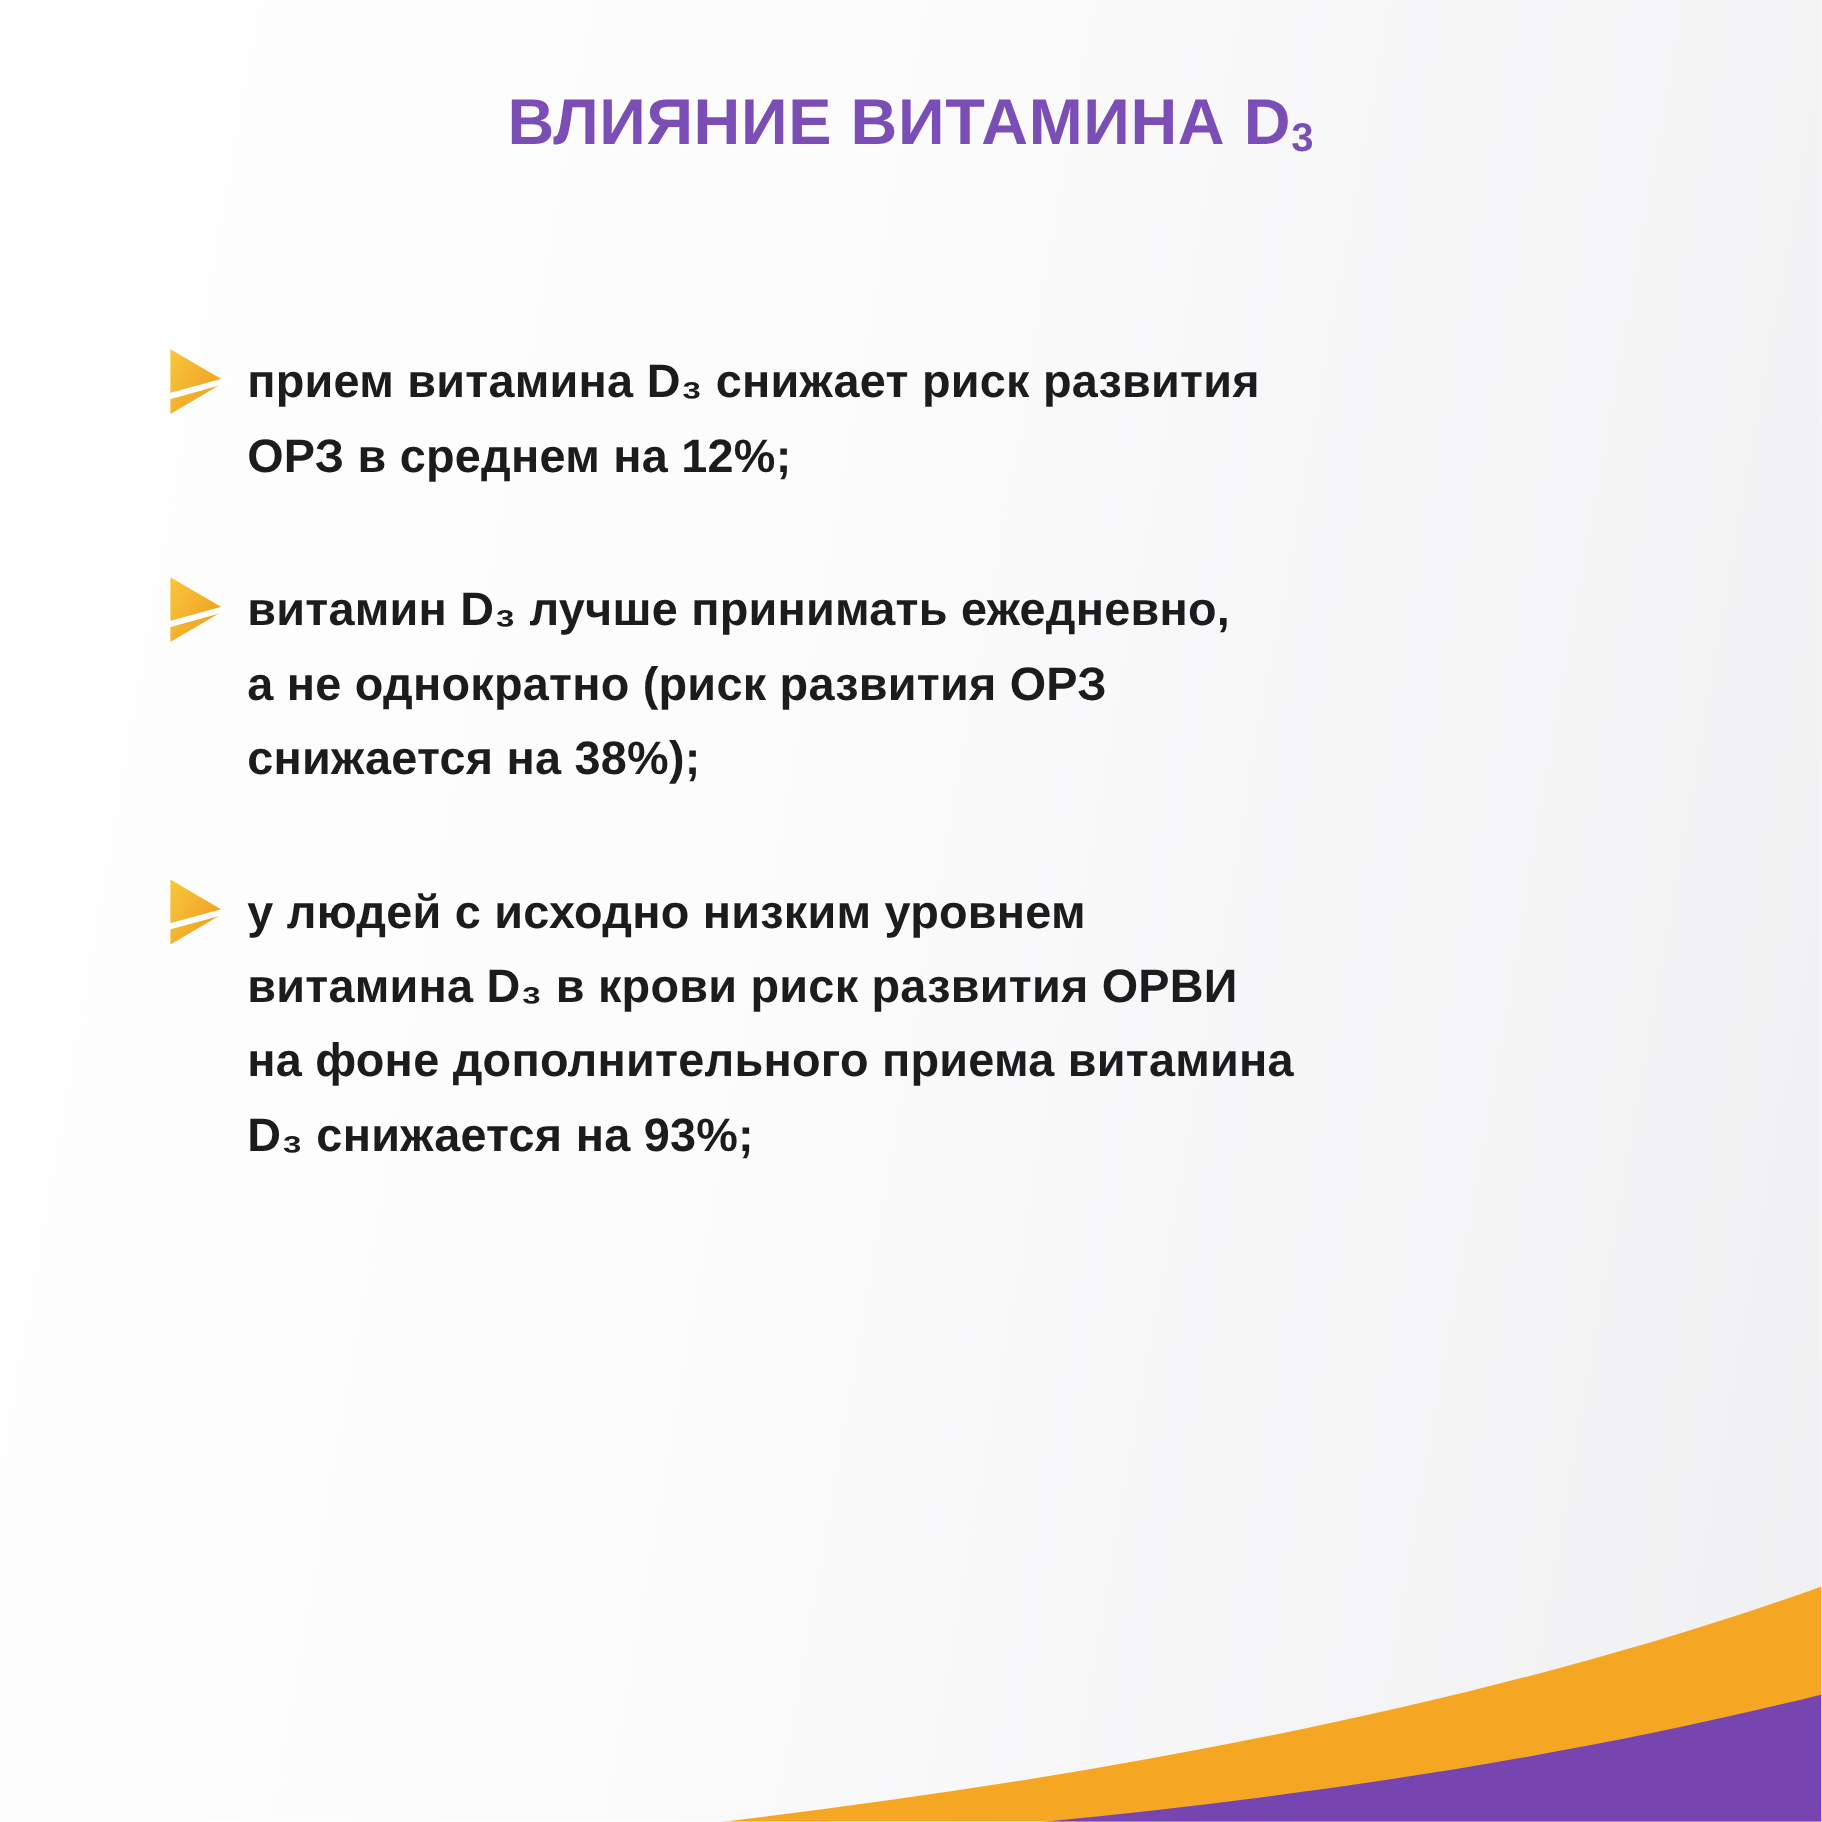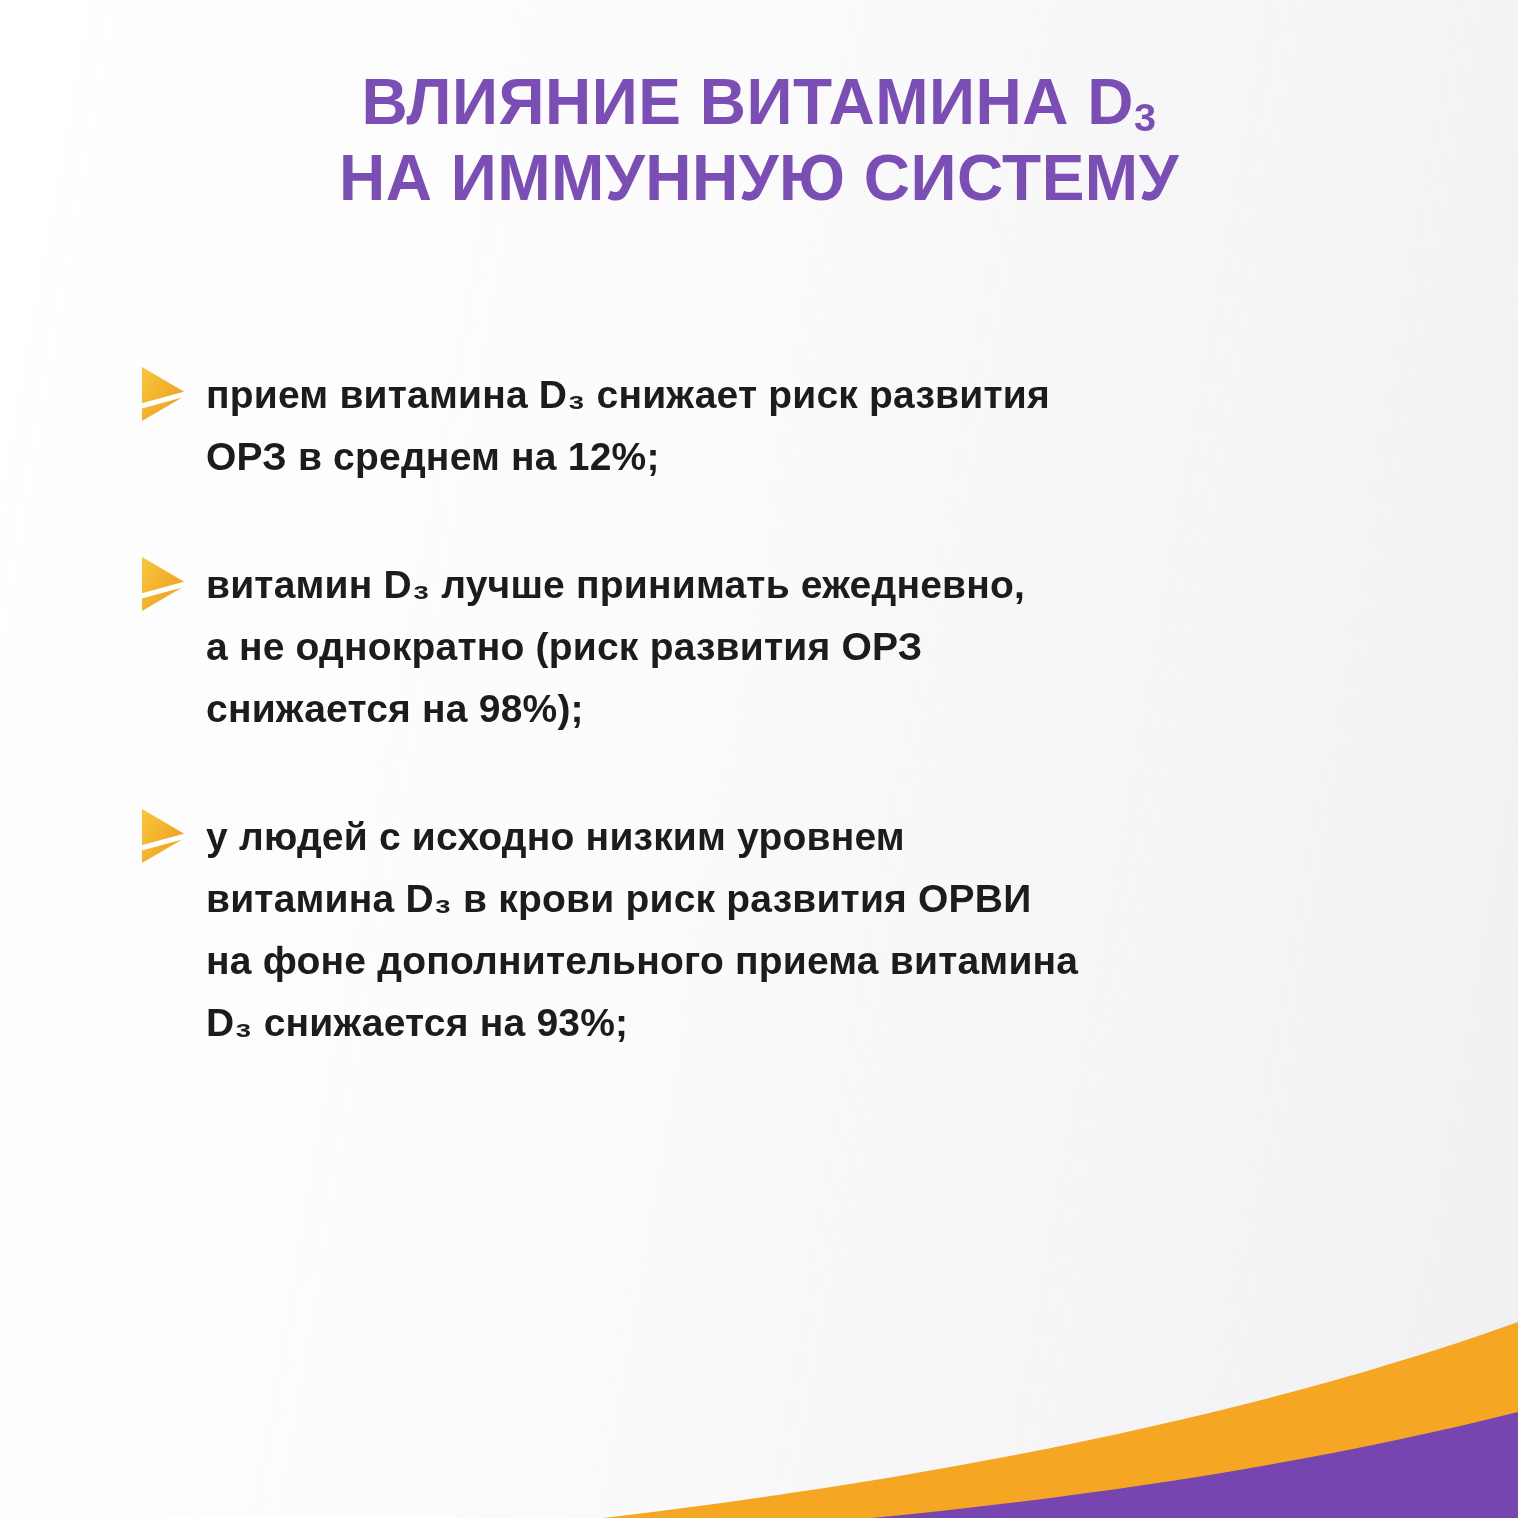--- a/index.html
+++ b/index.html
@@ -17,21 +17,21 @@
   .page {
     position: relative;
     width: 100%;
     height: 100%;
   }
   .title {
     margin-top: 64px;
     text-align: center;
     color: #7B4EB6;
     font-weight: 800;
-    font-size: 64px;
+    font-size: 54px;
     line-height: 76px;
     letter-spacing: 0.5px;
   }
   .title sub {
     font-size: 0.62em;
     vertical-align: baseline;
     position: relative;
     top: 0.18em;
     line-height: 0;
   }
@@ -69,21 +69,20 @@
     display: block;
   }
 </style>
 </head>
 <body>
 
 <div class="page">
 
   <div class="title">
     <div><span>ВЛИЯНИЕ ВИТАМИНА D</span><sub>3</sub></div>
-    <div>НА ИММУННУЮ СИСТЕМУ</div>
   </div>
 
   <div class="bullets">
 
     <div class="bullet">
       <svg class="bullet-icon" viewBox="0 0 50 56">
         <defs>
           <linearGradient id="ag1" x1="0" y1="0" x2="1" y2="0.7">
             <stop offset="0" stop-color="#F8C73C"></stop>
               <stop offset="1" stop-color="#EE9D1F"></stop>
@@ -96,21 +95,21 @@
 ОРЗ в среднем на 12%;</div>
     </div>
 
     <div class="bullet">
       <svg class="bullet-icon" viewBox="0 0 50 56">
         <polygon points="2,1 48,28 2,55" fill="url(#ag1)"></polygon>
         <line x1="-2" y1="41" x2="49" y2="27" stroke="#ffffff" stroke-width="5"></line>
       </svg>
       <div class="bullet-text">витамин D₃ лучше принимать ежедневно,
 а не однократно (риск развития ОРЗ
-снижается на 98%);</div>
+снижается на 38%);</div>
     </div>
 
     <div class="bullet">
       <svg class="bullet-icon" viewBox="0 0 50 56">
         <polygon points="2,1 48,28 2,55" fill="url(#ag1)"></polygon>
         <line x1="-2" y1="41" x2="49" y2="27" stroke="#ffffff" stroke-width="5"></line>
       </svg>
       <div class="bullet-text">у людей с исходно низким уровнем
 витамина D₃ в крови риск развития ОРВИ
 на фоне дополнительного приема витамина

